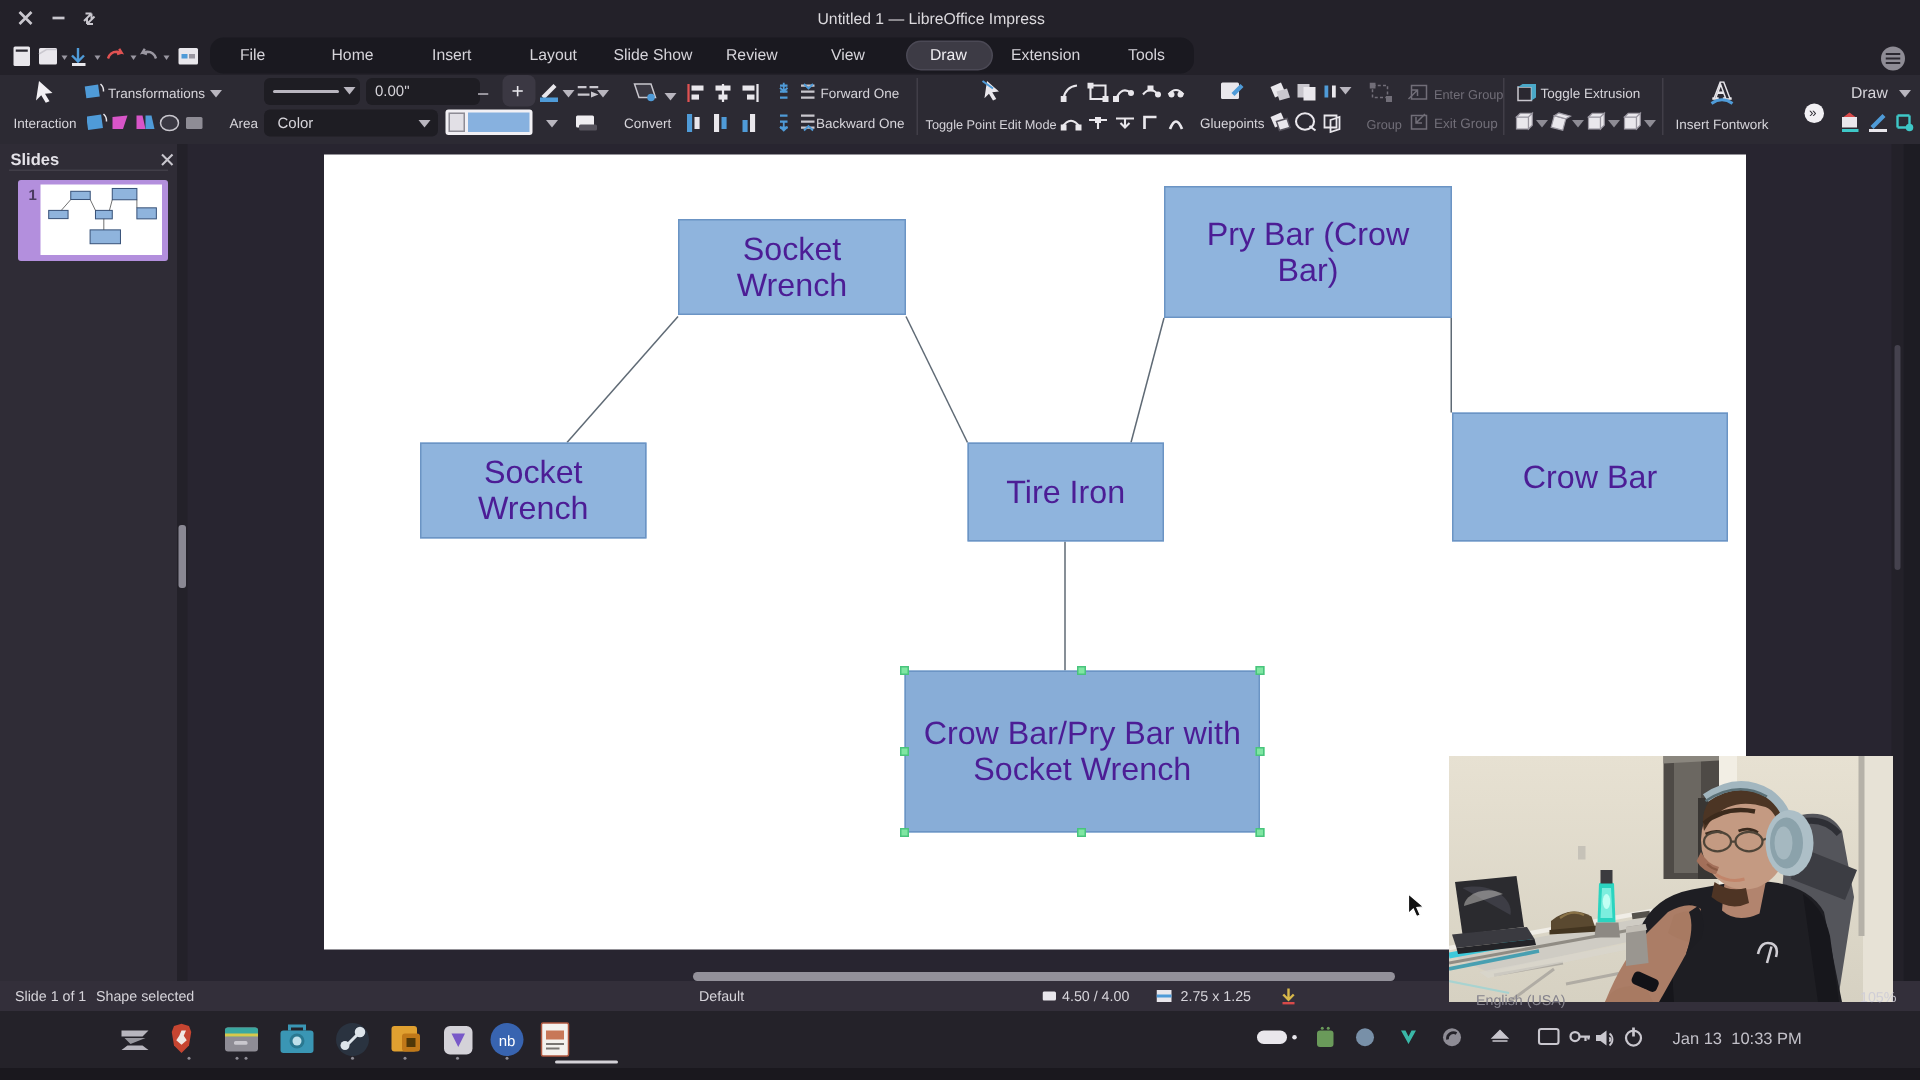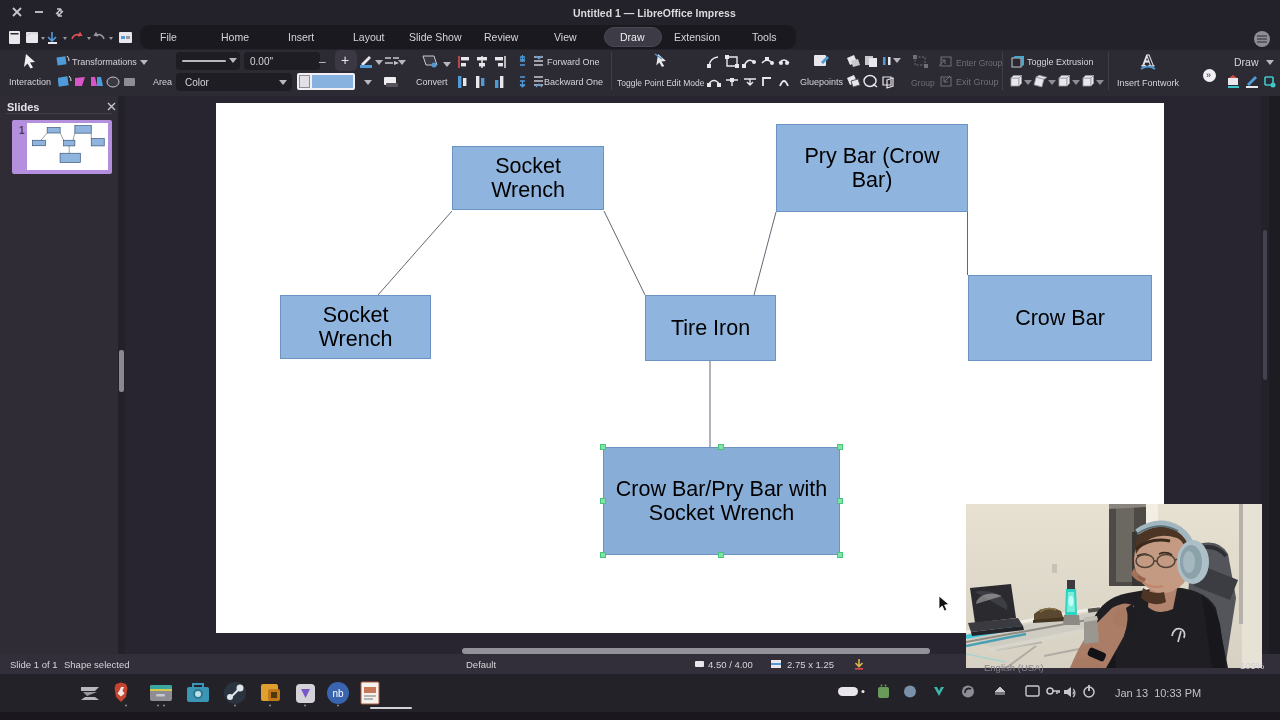--- a/index.html
+++ b/index.html
@@ -4,36 +4,36 @@
 <style>
   html,body{margin:0;padding:0;width:1280px;height:720px;overflow:hidden;background:#232129;
     font-family:"Liberation Sans",sans-serif;}
   .abs{position:absolute;}
   .txt{position:absolute;color:#d6d4da;font-size:10px;white-space:nowrap;}
   .tb{font-size:9px;text-align:center;}
   .tab{font-size:10.5px;}
   .dim{color:#716e78;}
   .box{position:absolute;background:#8fb4dd;border:1px solid #6b94c4;box-sizing:border-box;
     display:flex;align-items:center;justify-content:center;text-align:center;
-    color:#000000;font-size:21.5px;line-height:24px;}
+    color:#4c1d95;font-size:21.5px;line-height:24px;}
   .handle{position:absolute;width:6px;height:6px;background:#7fe6a2;border:1px solid #49c47d;box-sizing:border-box;z-index:5;}
   .ddarrow{position:absolute;width:0;height:0;border-left:4px solid transparent;border-right:4px solid transparent;border-top:5px solid #b9b6bf;}
   .vdiv{position:absolute;width:1px;background:#413e48;top:52px;height:38px;}
 </style>
 </head>
 <body>
 
 <div class="abs" style="left:0;top:0;width:1280px;height:50px;background:#232129;"></div>
 
 <svg class="abs" style="left:8px;top:4px" width="120" height="20" viewBox="0 0 120 20">
   <path d="M5 4 L13 12 M13 4 L5 12" stroke="#c9c7ce" stroke-width="1.8" fill="none"></path>
   <path d="M27 8 L35 8" stroke="#c9c7ce" stroke-width="1.8"></path>
   <path d="M48 10 L53 5 M53 5 l-4 0 M53 5 l0 4 M55 7 L50 12 M50 12 l4 0 M50 12 l0 -4" stroke="#c9c7ce" stroke-width="1.3" fill="none"></path>
 </svg>
-<div class="txt" style="left:573px;top:7px;font-weight:bold;font-size:10.5px;color:#dcdade;">Untitled 1 — LibreOffice Impress</div>
+<div class="txt" style="left:545px;top:7px;font-weight:normal;font-size:10.5px;color:#dcdade;">Untitled 1 — LibreOffice Impress</div>
 
 <svg class="abs" style="left:8px;top:29px" width="130" height="18" viewBox="0 0 130 18">
   <rect x="1" y="2" width="11" height="13" rx="1" fill="#e9e7ec"></rect>
   <rect x="2.5" y="4" width="8" height="1.5" fill="#2a2830"></rect>
   <rect x="18" y="3" width="12" height="11" rx="1" fill="#e9e7ec"></rect>
   <path d="M18 7 l5 -3 l7 0" stroke="#cac8cf" fill="none"></path>
   <path d="M33 8 l4 0 l-2 3 z" fill="#9a97a1"></path>
   <path d="M44 3 l0 8 M40 8 l4 4 l4 -4" stroke="#4f9bd8" stroke-width="1.6" fill="none"></path>
   <rect x="40" y="13" width="9" height="2" fill="#e9e7ec"></rect>
   <path d="M55 8 l4 0 l-2 3 z" fill="#9a97a1"></path>

